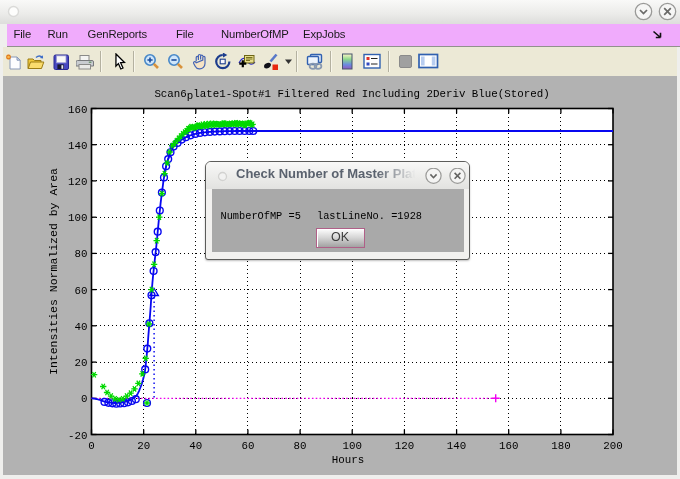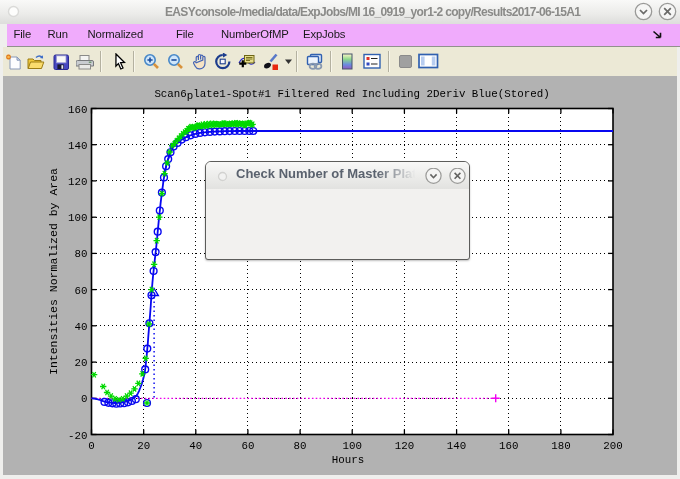--- a/index.html
+++ b/index.html
@@ -13,34 +13,33 @@
 .tsep{position:absolute;top:4px;width:1px;height:21px;background:#b4b1a0;border-right:1px solid #f8f6ea;}
 .ticon{position:absolute;top:5px;}
 #dlg{left:205px;top:161px;width:263px;height:97px;background:#f2f1ef;border:1px solid #5c5c5a;border-radius:6px 6px 3px 3px;box-shadow:0 1px 2px rgba(0,0,0,0.25);}
 #dlgtitle{left:0;top:0;width:100%;height:27px;background:linear-gradient(#f8f8f7,#ececea 55%,#e2e2e0);border-radius:5px 5px 0 0;}
 #dlgtext{left:30px;top:4px;width:185px;height:20px;font-weight:bold;font-size:13px;color:#5a626e;white-space:nowrap;overflow:hidden;-webkit-mask-image:linear-gradient(90deg,#000 76%,transparent 97%);mask-image:linear-gradient(90deg,#000 76%,transparent 97%);}
 #dlgbody{left:6px;top:27px;width:252px;height:63px;background:#a9a9a9;font-family:"Liberation Mono",monospace;font-size:10.3px;color:#000;}
 #okbtn{left:103.5px;top:38.5px;width:47px;height:18px;background:linear-gradient(#fdfdfd,#d8d8d8 45%,#a2a2a2);border:1px solid #b06088;box-shadow:inset 1px 1px 0 #fff;text-align:center;line-height:16px;font-size:12.5px;color:#3c3c3c;font-family:"Liberation Sans",sans-serif;}
 </style></head><body>
 <div id="win">
 <div class="abs" id="titlebar"></div>
-<div class="abs" id="title">EASYconsole-/media/data/ExpJobs/MI 16_0919_yor1-2 copy/Results2017-06-15A1</div>
 <svg class="abs" style="left:5px;top:4px" width="18" height="16">
       <circle cx="8.5" cy="7.5" r="5" fill="#fdfdfc" stroke="#dadad8" stroke-width="1.4"></circle>
     </svg>
 <svg class="abs" style="left:633px;top:1px" width="46" height="21">
  <circle cx="10.5" cy="10.5" r="8.2" fill="#f6f6f5" stroke="#9a9a98" stroke-width="1.3"></circle>
  <path d="M 7 9 L 10.5 12.6 L 14 9" fill="none" stroke="#6a6a68" stroke-width="1.7"></path>
  <circle cx="34.5" cy="10.5" r="8.2" fill="#f6f6f5" stroke="#9a9a98" stroke-width="1.3"></circle>
  <path d="M 31.2 7.2 L 37.8 13.8 M 37.8 7.2 L 31.2 13.8" stroke="#6a6a68" stroke-width="1.7"></path>
 </svg>
 <div class="abs" id="menubar">
  <span style="left:6.5px">File</span>
       <span style="left:40.5px">Run</span>
-      <span style="left:80.5px">Normalized</span>
+      <span style="left:80.5px">GenReports</span>
       <span style="left:169px">File</span>
       <span style="left:214px">NumberOfMP</span>
       <span style="left:296px">ExpJobs</span>
  <svg style="position:absolute;left:645px;top:5px" width="12" height="12">
         <path d="M 1.5 2.5 L 8.5 8.5 M 8.5 8.5 L 8.5 3.8 M 8.5 8.5 L 3.8 8.5" stroke="#111" stroke-width="1.6" fill="none"></path>
       </svg>
 </div>
 <div class="abs" id="toolbar">
  <svg class="ticon" style="left:3px;top:7px" width="17" height="17">
         <path d="M4 3 h7 l3.2 3.2 V 15 H4 Z" fill="#fdfdff" stroke="#8898b8" stroke-width="1"></path>
@@ -386,13 +385,18 @@
 <svg class="abs" style="left:11px;top:9px" width="12" height="12">
         <circle cx="5.5" cy="5.5" r="4" fill="#f2f2f1" stroke="#d2d2d0" stroke-width="1.3"></circle>
       </svg>
 <div class="abs" id="dlgtext">Check Number of Master Plates</div>
 <svg class="abs" style="left:219px;top:6px" width="42" height="18">
  <circle cx="8.5" cy="7.8" r="7.6" fill="#f4f4f3" stroke="#9a9a98" stroke-width="1.2"></circle>
  <path d="M 5.4 6.4 L 8.5 9.7 L 11.6 6.4" fill="none" stroke="#636361" stroke-width="1.6"></path>
  <circle cx="32.5" cy="7.8" r="7.6" fill="#f4f4f3" stroke="#9a9a98" stroke-width="1.2"></circle>
  <path d="M 29.6 4.9 L 35.4 10.7 M 35.4 4.9 L 29.6 10.7" stroke="#636361" stroke-width="1.6"></path>
 </svg>
+<div class="abs" id="dlgbody">
+ <span class="abs" style="left:8.5px;top:21px">NumberOfMP =5</span>
+ <span class="abs" style="left:105px;top:21px">lastLineNo. =1928</span>
+ <div class="abs" id="okbtn">OK</div>
+</div>
 </div>
 </div>
 </body></html>

